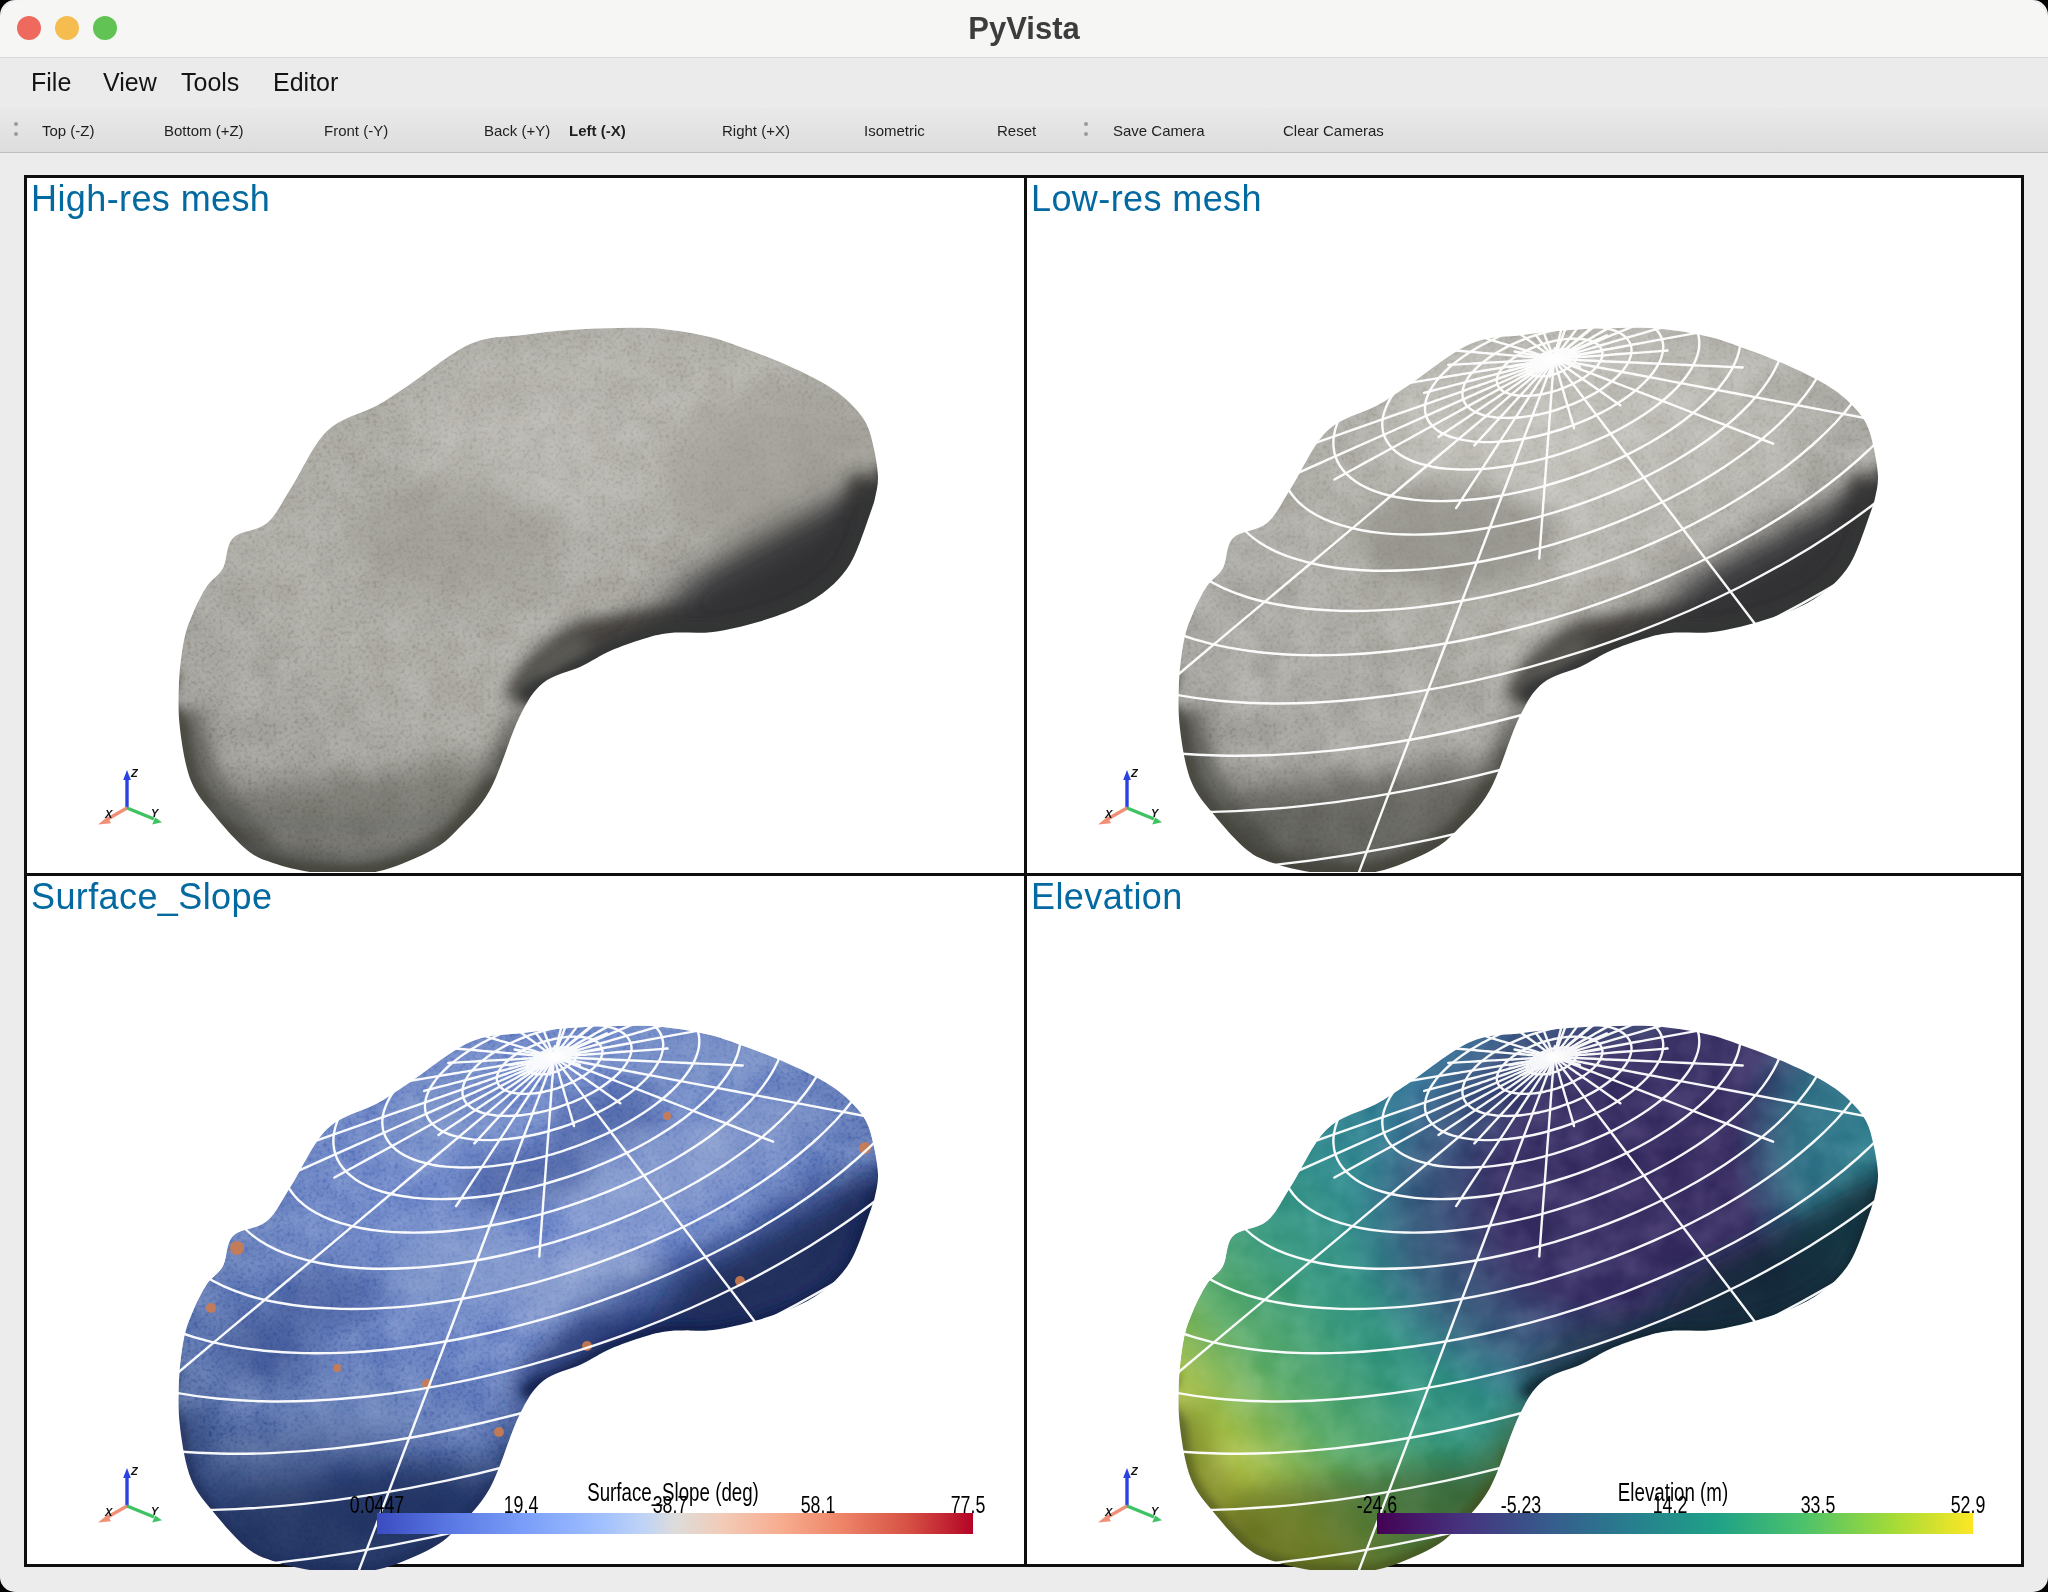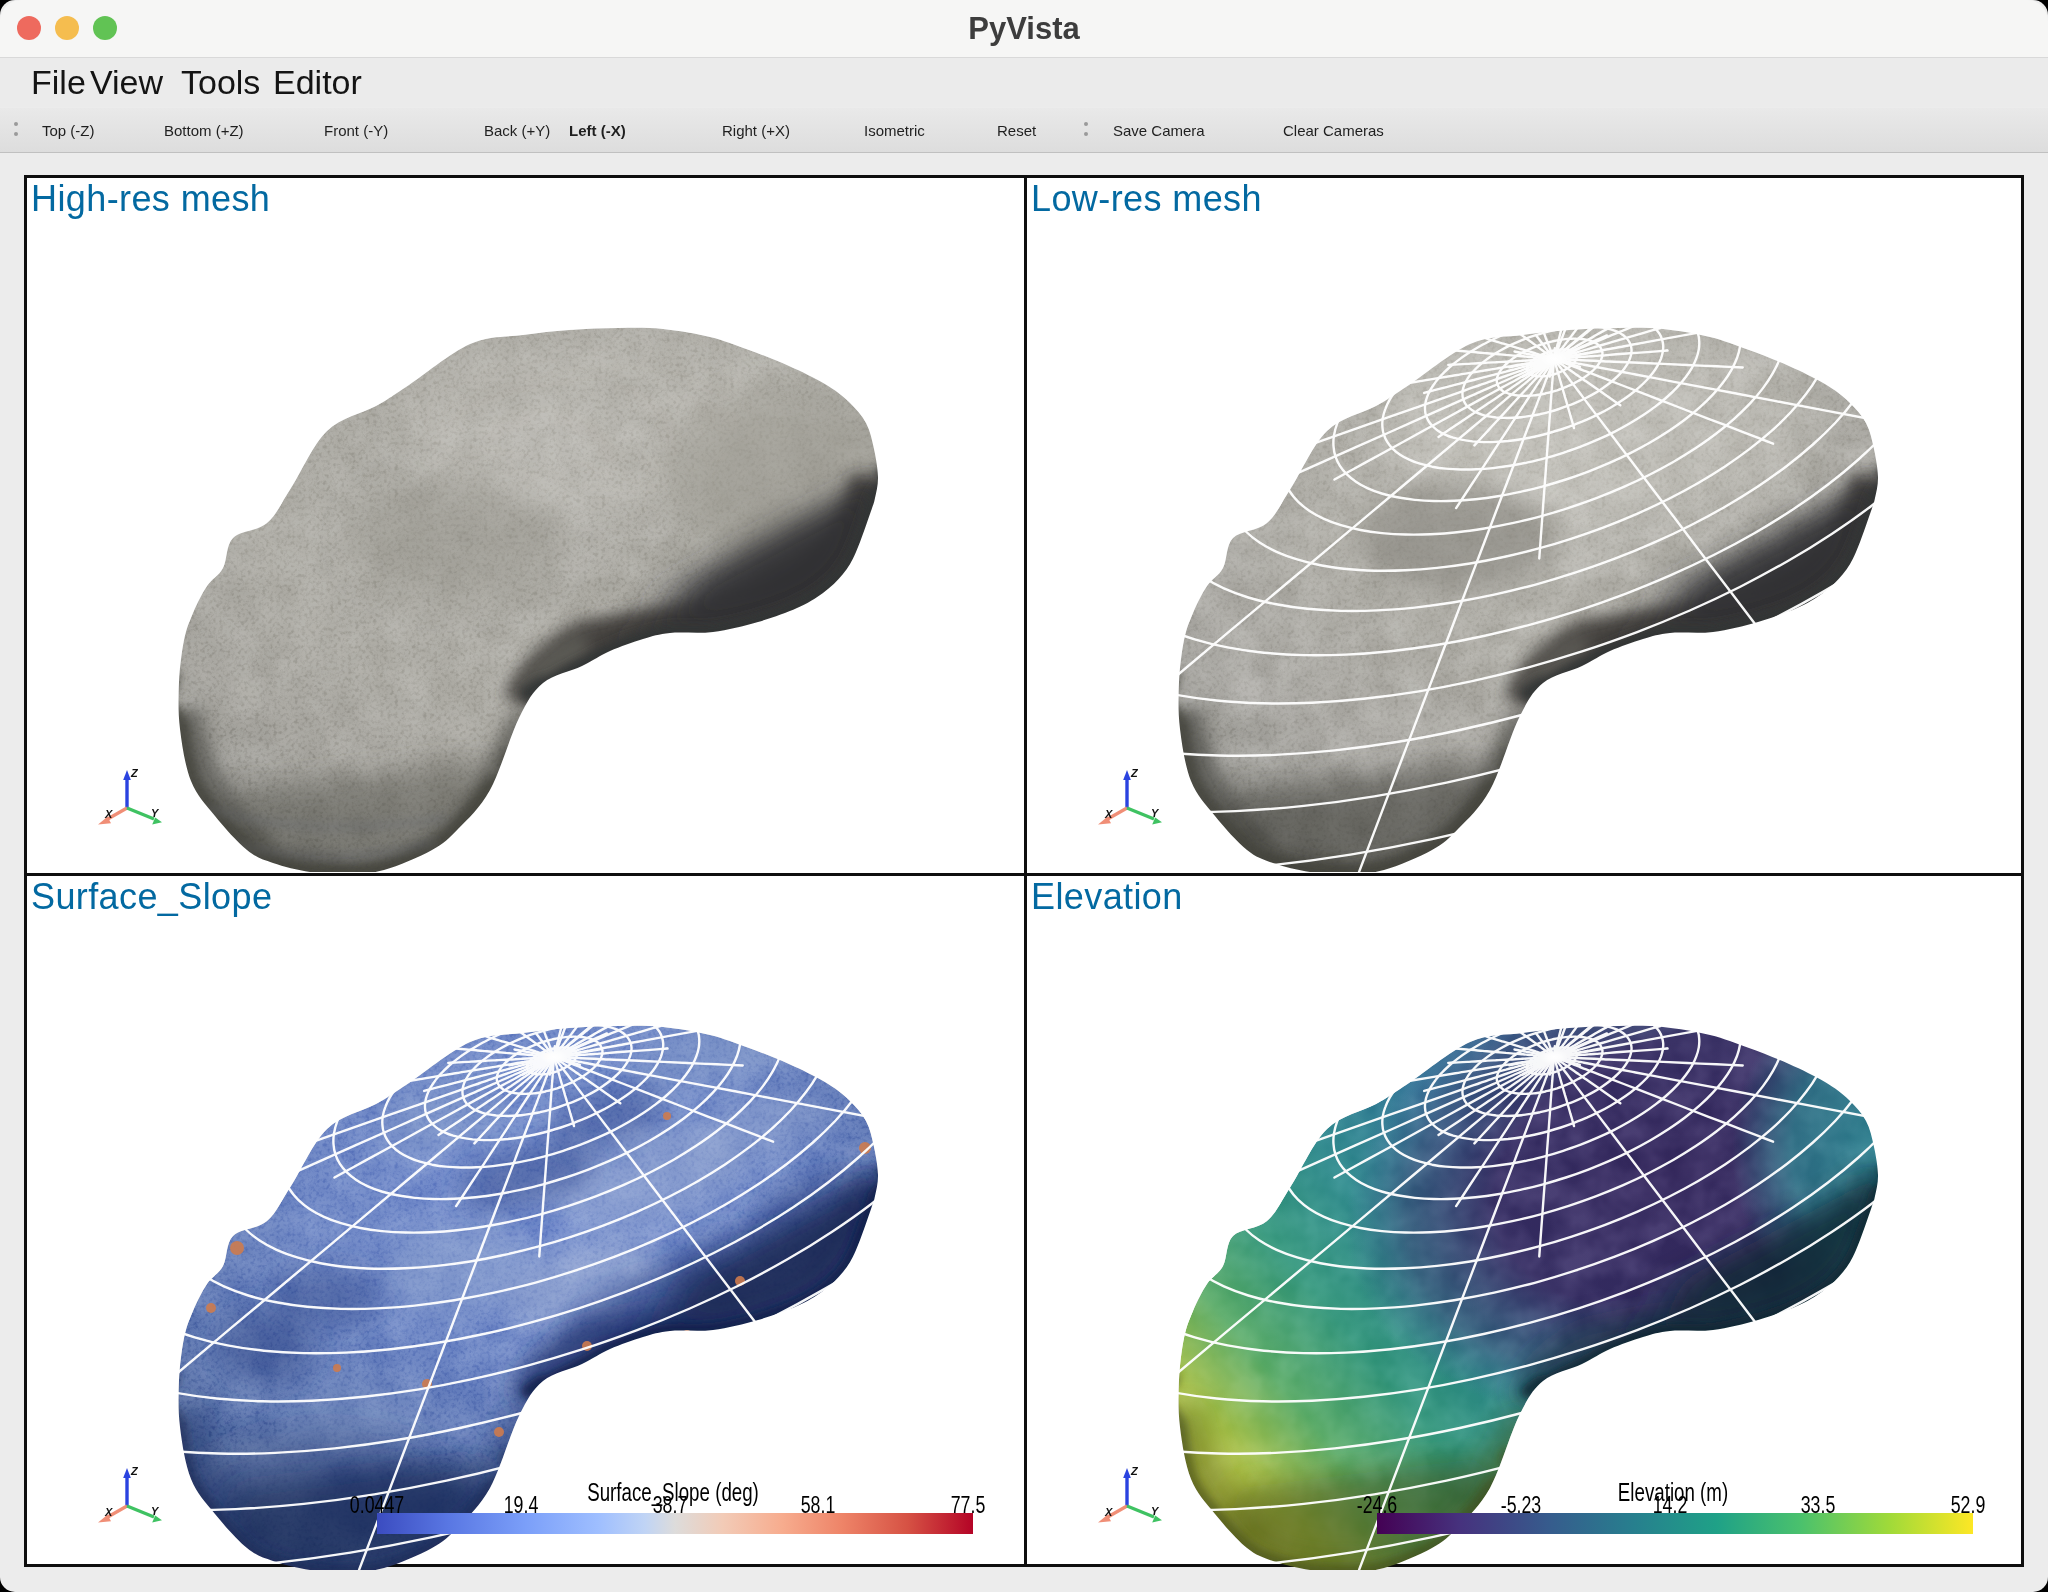--- a/index.html
+++ b/index.html
@@ -1,40 +1,40 @@
 <!DOCTYPE html>
 <html><head><meta charset="utf-8">
 <style>
   html,body{margin:0;padding:0;background:#000;width:2048px;height:1592px;overflow:hidden;}
   .win{position:absolute;left:0;top:0;width:2048px;height:1592px;background:#ececec;border-radius:15px;font-family:'Liberation Sans',sans-serif;}
   .titlebar{position:absolute;left:0;top:0;width:2048px;height:57px;background:#f6f6f5;border-radius:21px 21px 0 0;border-bottom:1px solid #d9d9d9;}
   .tl{position:absolute;top:16px;width:24px;height:24px;border-radius:50%;}
   .title{position:absolute;left:0;top:0;width:2048px;height:57px;line-height:57px;text-align:center;font-size:31px;font-weight:bold;color:#3d3d3d;}
   .menubar{position:absolute;left:0;top:58px;width:2048px;height:49px;background:#ebebeb;}
-  .menubar span{position:absolute;top:0;height:49px;line-height:49px;font-size:34px;color:#141414;}
+  .menubar span{position:absolute;top:0;height:49px;line-height:49px;font-size:25px;color:#141414;}
   .toolbar{position:absolute;left:0;top:108px;width:2048px;height:44px;background:linear-gradient(#e9e9e9,#dddddd);border-bottom:1px solid #c0c0c0;}
   .toolbar span{position:absolute;top:0;height:44px;line-height:46px;font-size:15px;color:#1f1f1f;}
   .hdot{position:absolute;width:4px;height:4px;border-radius:50%;background:#9a9a9a;}
   .vp{position:absolute;left:24px;top:175px;width:1994px;height:1386px;border:3px solid #0e0e0e;background:#fff;}
   .vdiv{position:absolute;left:997px;top:0;width:3px;height:1386px;background:#0e0e0e;}
   .hdiv{position:absolute;left:0;top:695px;width:1994px;height:3px;background:#0e0e0e;}
   .cell{position:absolute;width:997px;height:695px;overflow:hidden;}
   .vplabel{position:absolute;left:4px;top:0px;font-size:36px;color:#0369a1;letter-spacing:0.4px;}
 </style></head>
 <body>
 <div class="win">
   <div class="titlebar">
     <div class="tl" style="left:17px;background:#ee6a5e;"></div>
     <div class="tl" style="left:55px;background:#f5bd4f;"></div>
     <div class="tl" style="left:93px;background:#61c354;"></div>
     <div class="title">PyVista</div>
   </div>
   <div class="menubar">
     <span style="left:31px;">File</span>
-      <span style="left:90px;">View</span>
+      <span style="left:103px;">View</span>
     <span style="left:181px;">Tools</span>
       <span style="left:273px;">Editor</span>
   </div>
   <div class="toolbar">
     <div class="hdot" style="left:14px;top:14px;"></div>
       <div class="hdot" style="left:14px;top:24px;"></div>
     <span style="left:42px;">Top (-Z)</span>
     <span style="left:164px;">Bottom (+Z)</span>
     <span style="left:324px;">Front (-Y)</span>
     <span style="left:460px;margin-left:24px;">Back (+Y)</span>

